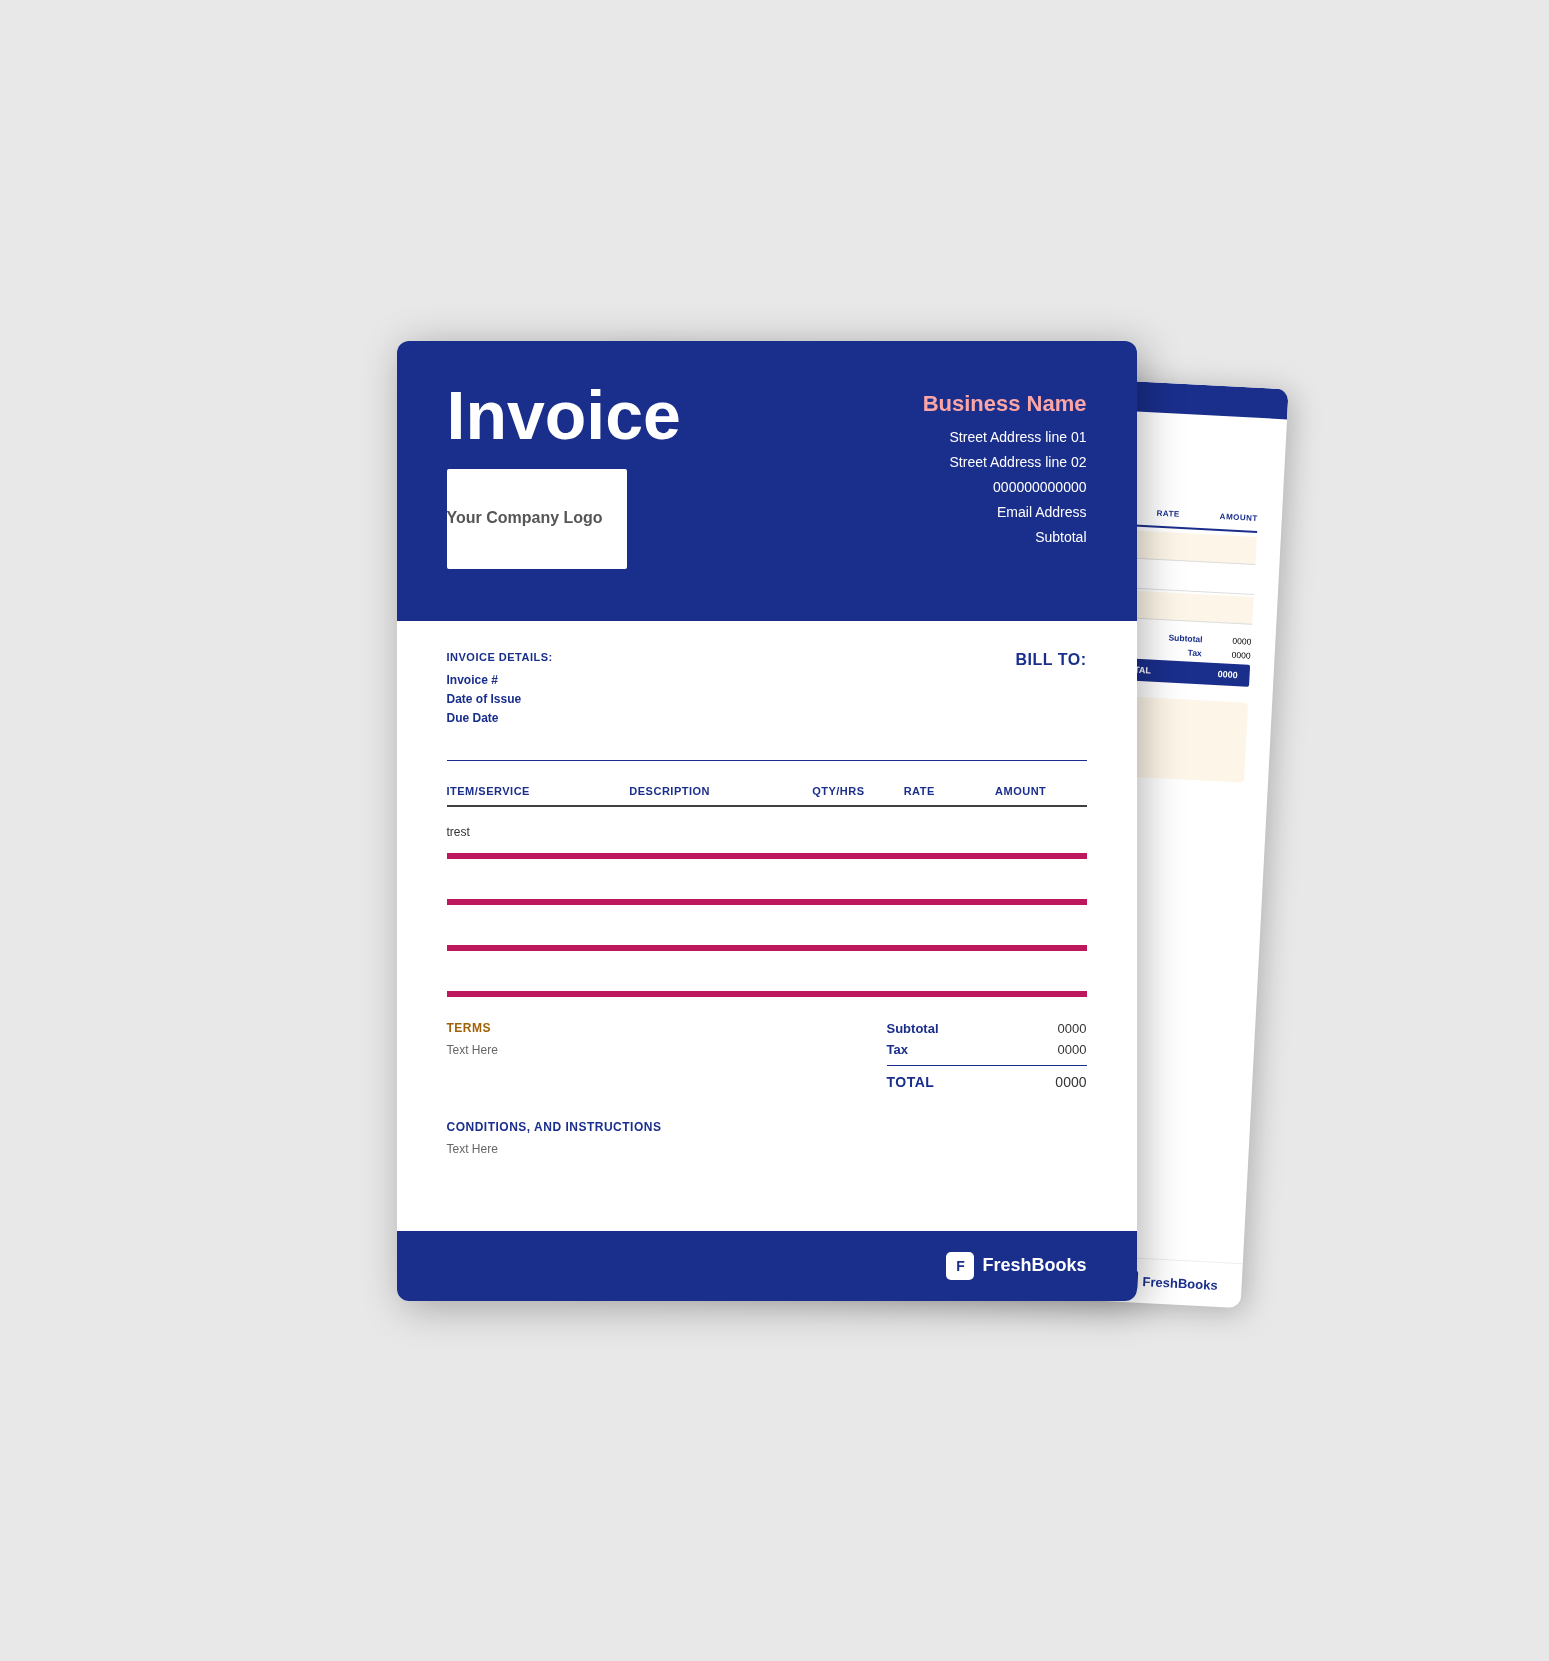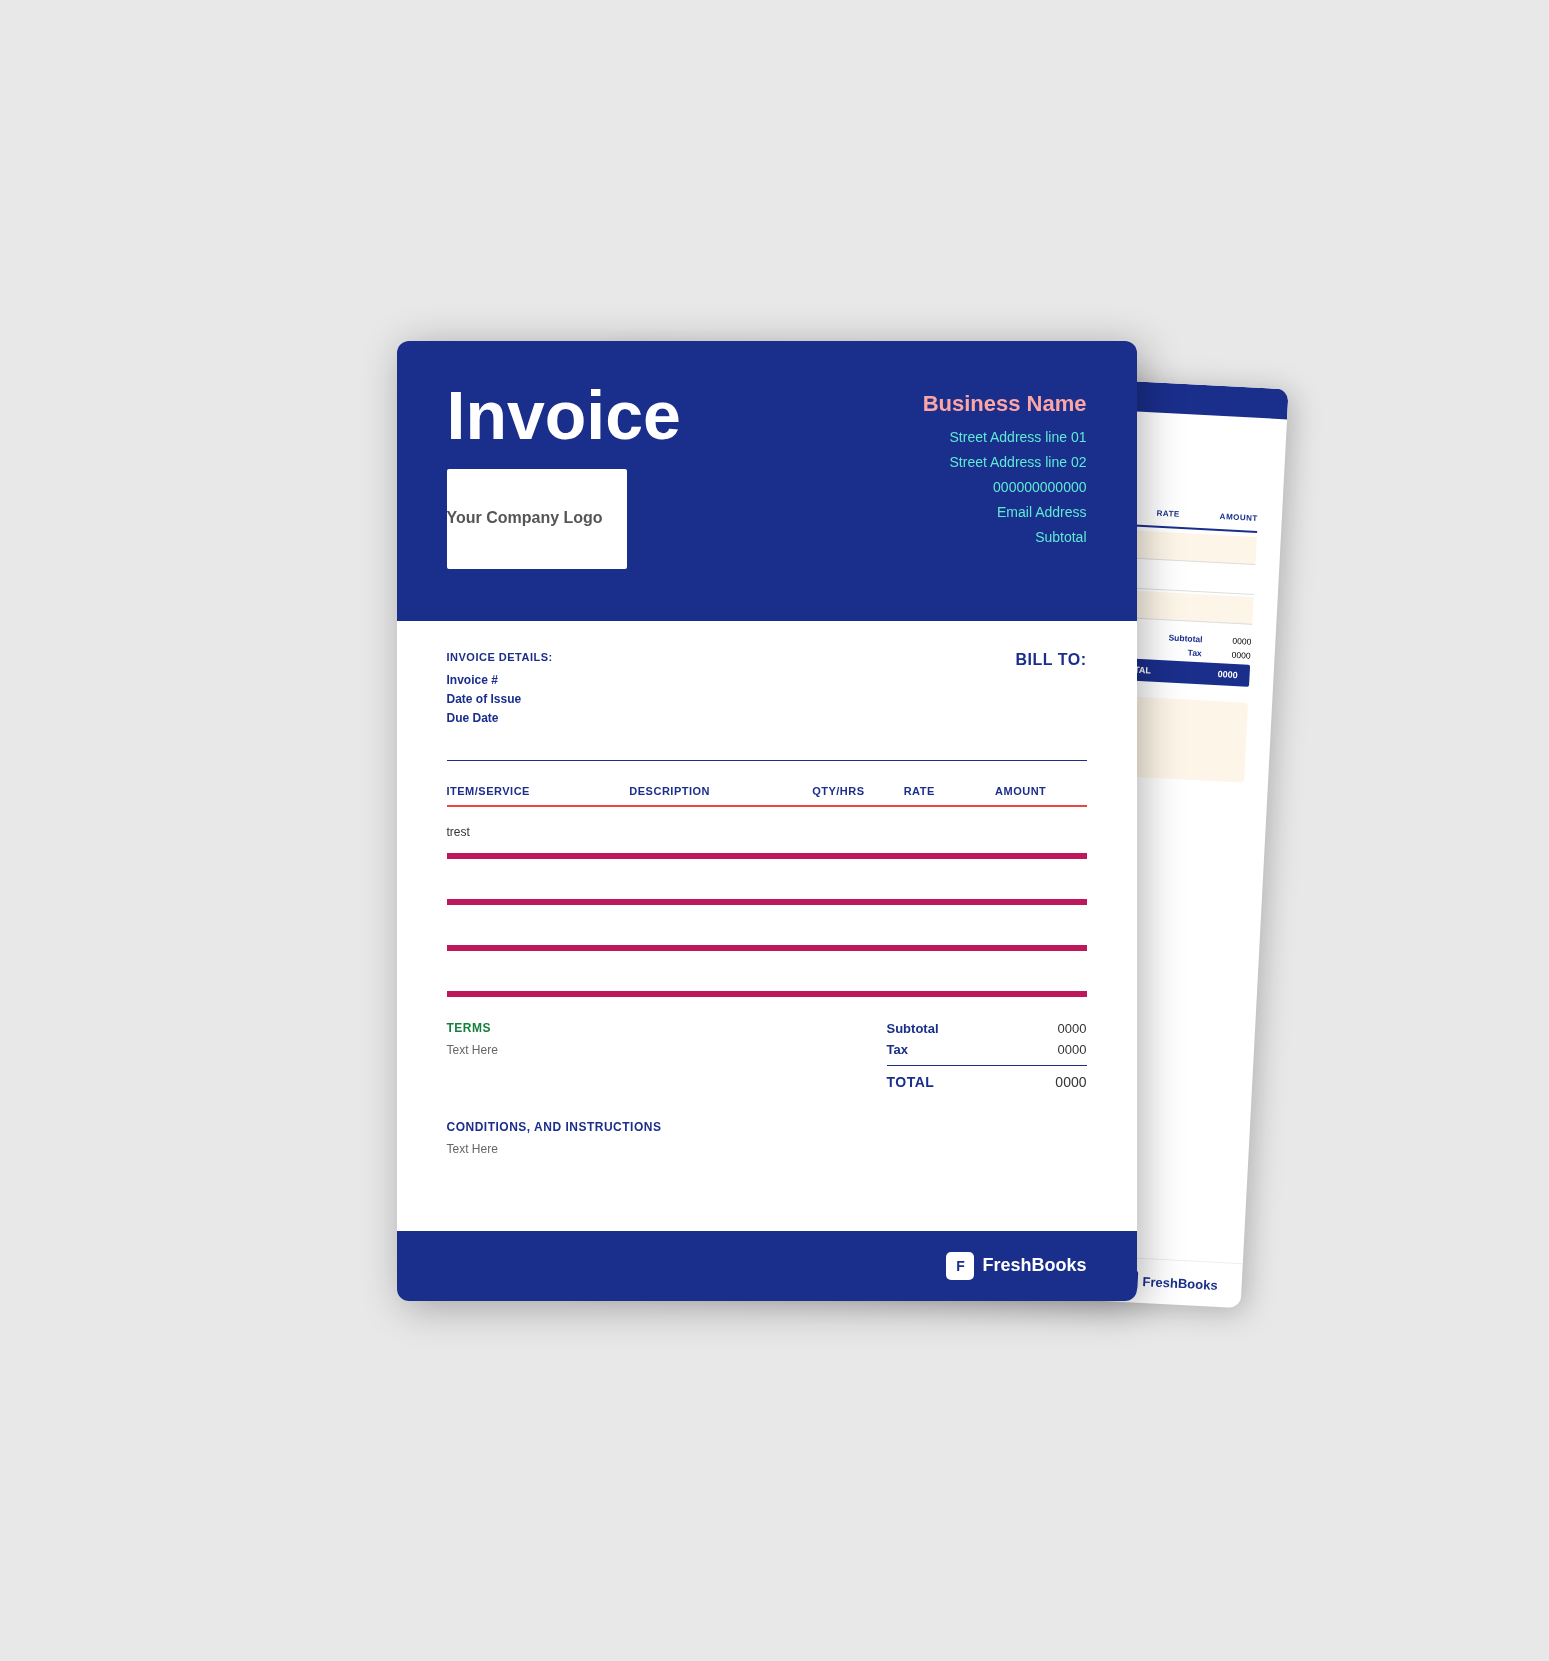--- a/index.html
+++ b/index.html
@@ -208,21 +208,21 @@
 
     .header-right .business-name {
       font-size: 22px;
       font-weight: 900;
       color: #fca5a5;
       margin-bottom: 8px;
     }
 
     .header-right .business-detail {
       font-size: 14px;
-      color: #5eead4;
+      color: #ffffff;
       line-height: 1.8;
     }
 
     
     .invoice-body {
       padding: 30px 50px;
     }
 
     .details-bill-row {
       display: flex;
@@ -260,21 +260,21 @@
 
     
     .invoice-table {
       width: 100%;
       margin-bottom: 24px;
     }
 
     .table-header {
       display: grid;
       grid-template-columns: 2fr 2fr 1fr 1fr 1fr;
-      border-bottom: 2px solid #ef4444;
+      border-bottom: 2px solid #404040;
       padding-bottom: 8px;
       margin-bottom: 4px;
     }
 
     .table-header span {
       font-size: 11px;
       font-weight: 800;
       color: #1a2e8c;
       letter-spacing: 0.5px;
     }
@@ -297,21 +297,21 @@
       display: flex;
       justify-content: space-between;
       align-items: flex-start;
       margin-top: 20px;
       margin-bottom: 30px;
     }
 
     .terms-section .terms-title {
       font-size: 12px;
       font-weight: 800;
-      color: #15803d;
+      color: #a16207;
       letter-spacing: 0.5px;
       margin-bottom: 8px;
     }
 
     .terms-section .terms-text {
       font-size: 12px;
       color: #666;
     }
 
     .totals-section {

